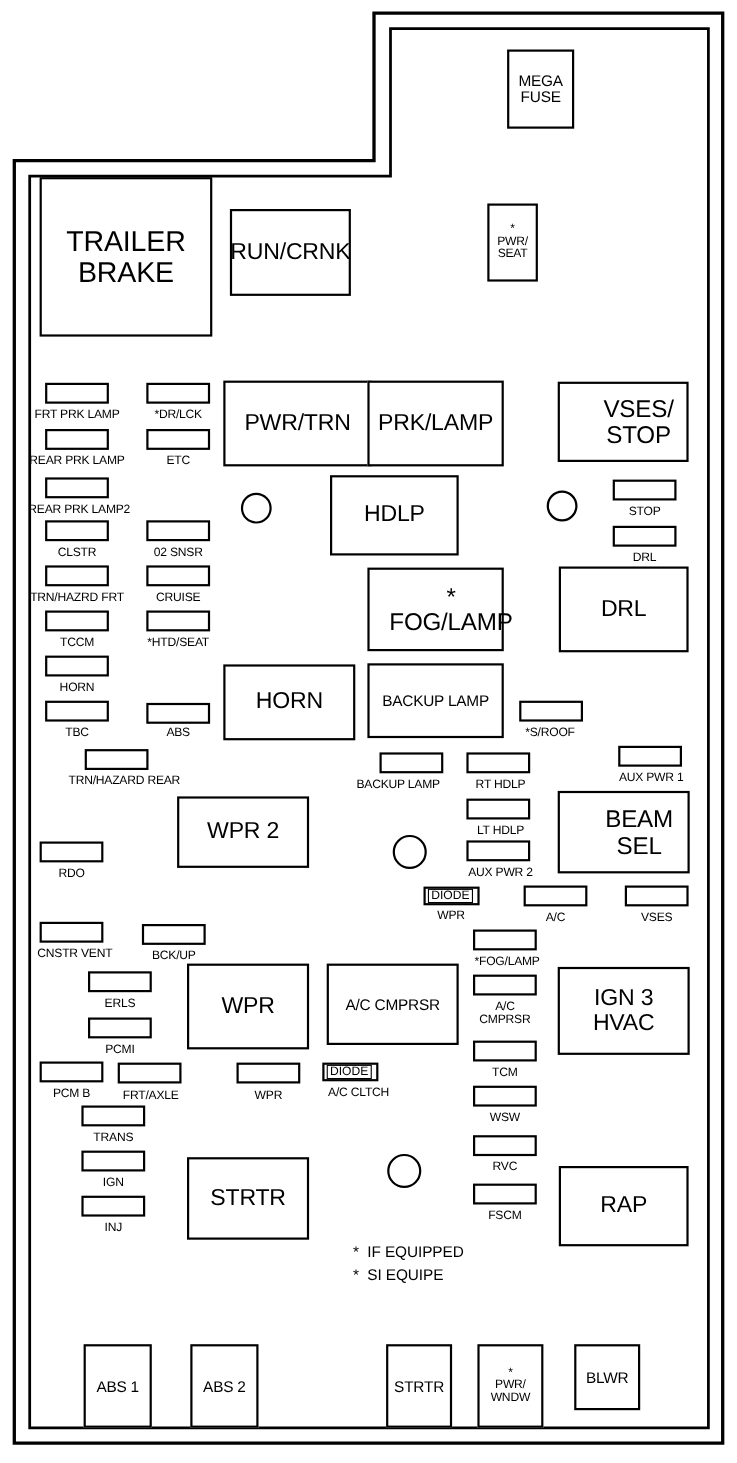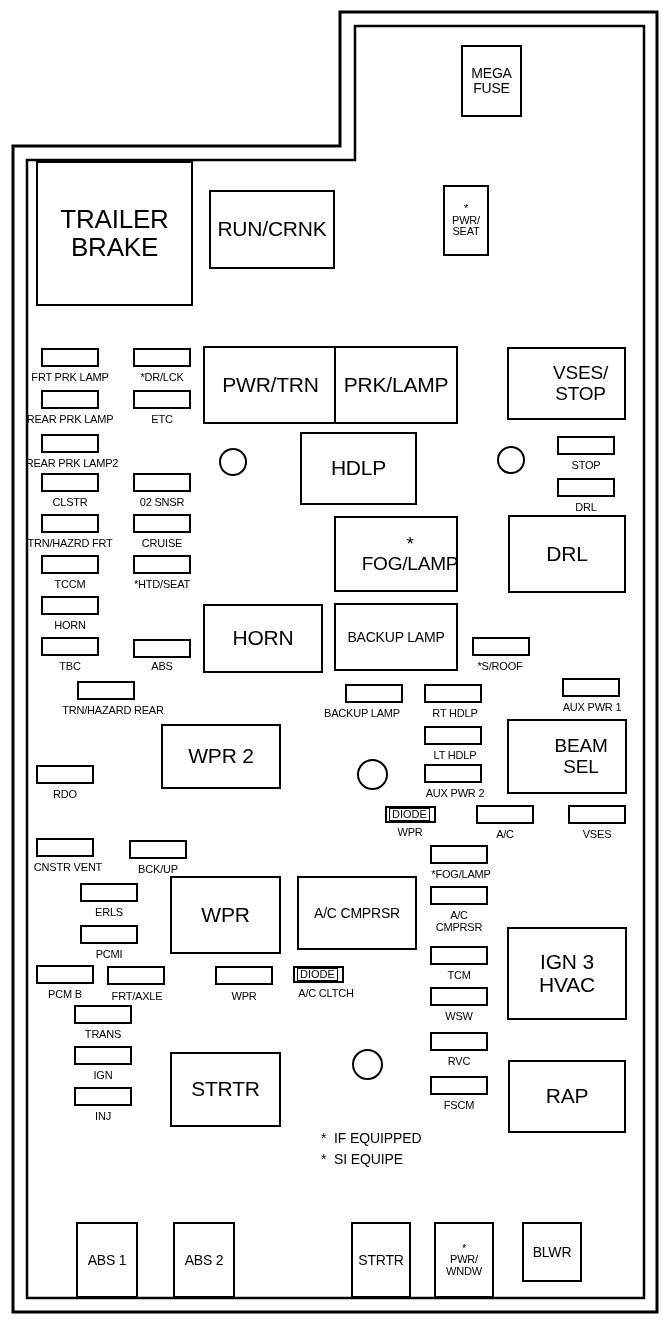--- a/index.html
+++ b/index.html
@@ -11,21 +11,21 @@
   #outline{position:absolute;left:0;top:0;width:670px;height:1330px;}
 
   
   .box{position:absolute;box-sizing:border-box;background:#ffffff;
        border:2px solid #000000;display:flex;align-items:center;
        justify-content:center;text-align:center;color:#000;
        line-height:1.06;white-space:pre-line;font-weight:400;}
 
   
   .relay{font-size:21px;letter-spacing:-0.2px;}
-  .relay.sm{font-size:19px;padding-left:28px;}
+  .relay.sm{font-size:22px;padding-left:28px;}
   .relay.xs{font-size:14px;}
   .relay.xxs{font-size:11px;}
   .relay.big{font-size:26px;}
 
   
   .fuse{position:absolute;box-sizing:border-box;background:#ffffff;
         border:2px solid #000;height:19px;}
 
   
   .cap{position:absolute;font-size:11px;color:#000;white-space:nowrap;
@@ -57,39 +57,39 @@
     <path d="M 340,12 L 657,12 L 657,1312 L 13,1312 L 13,146 L 340,146 Z" fill="none" stroke="#000000" stroke-width="3"></path>
 
     <path d="M 355,26 L 644,26 L 644,1298 L 27,1298 L 27,160 L 355,160 Z" fill="none" stroke="#000000" stroke-width="2.5"></path>
   </svg>
 
   <div id="relay-layer">
       <div class="box relay xs" style="left: 461px; top: 45px; width: 61px; height: 72px;">MEGA
 FUSE</div>
       <div class="box relay big" style="left: 36px; top: 161px; width: 157px; height: 145px;">TRAILER
 BRAKE</div>
-      <div class="box relay" style="left: 209px; top: 190px; width: 126px; height: 79px;">RUN/CRNK</div>
+      <div class="box relay" style="left: 209px; top: 190px; width: 110px; height: 79px;">RUN/CRNK</div>
       <div class="box relay xxs" style="left: 443px; top: 185px; width: 46px; height: 71px;">*
 PWR/
 SEAT</div>
       <div class="box relay" style="left: 203px; top: 346px; width: 135px; height: 78px;">PWR/TRN</div>
       <div class="box relay" style="left: 334px; top: 346px; width: 124px; height: 78px;">PRK/LAMP</div>
       <div class="box relay sm" style="left: 507px; top: 347px; width: 119px; height: 73px;">VSES/
 STOP</div>
       <div class="box relay" style="left: 300px; top: 432px; width: 117px; height: 73px;">HDLP</div>
       <div class="box relay" style="left: 508px; top: 515px; width: 118px; height: 78px;">DRL</div>
       <div class="box relay sm" style="left: 334px; top: 516px; width: 124px; height: 76px;">*
 FOG/LAMP</div>
       <div class="box relay" style="left: 203px; top: 604px; width: 120px; height: 69px;">HORN</div>
       <div class="box relay xs" style="left: 334px; top: 603px; width: 124px; height: 68px;">BACKUP LAMP</div>
       <div class="box relay" style="left: 161px; top: 724px; width: 120px; height: 65px;">WPR 2</div>
       <div class="box relay sm" style="left: 507px; top: 719px; width: 120px; height: 75px;">BEAM SEL</div>
       <div class="box relay" style="left: 170px; top: 876px; width: 111px; height: 78px;">WPR</div>
       <div class="box relay xs" style="left: 297px; top: 876px; width: 120px; height: 74px;">A/C CMPRSR</div>
-      <div class="box relay" style="left: 507px; top: 879px; width: 120px; height: 93px; margin-top: 48px;">IGN 3
+      <div class="box relay" style="left: 507px; top: 879px; width: 120px; height: 80px;">IGN 3
 HVAC</div>
       <div class="box relay" style="left: 170px; top: 1052px; width: 111px; height: 75px;">STRTR</div>
       <div class="box relay" style="left: 508px; top: 1060px; width: 118px; height: 73px;">RAP</div>
       <div class="box relay xs" style="left: 76px; top: 1222px; width: 62px; height: 76px;">ABS 1</div>
       <div class="box relay xs" style="left: 173px; top: 1222px; width: 62px; height: 76px;">ABS 2</div>
       <div class="box relay xs" style="left: 351px; top: 1222px; width: 60px; height: 76px;">STRTR</div>
       <div class="box relay xxs" style="left: 434px; top: 1222px; width: 60px; height: 76px;">*
 PWR/
 WNDW</div>
       <div class="box relay xs" style="left: 522px; top: 1222px; width: 60px; height: 60px;">BLWR</div>

